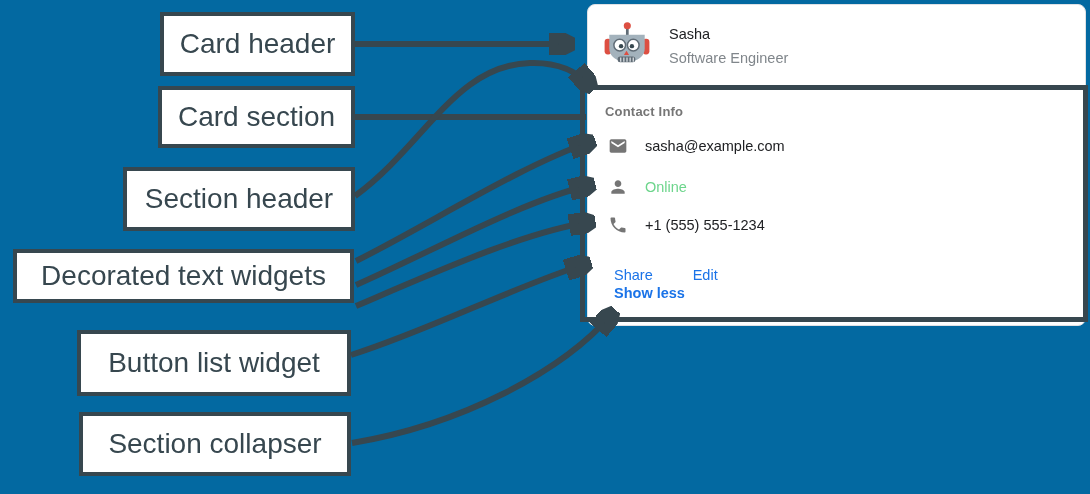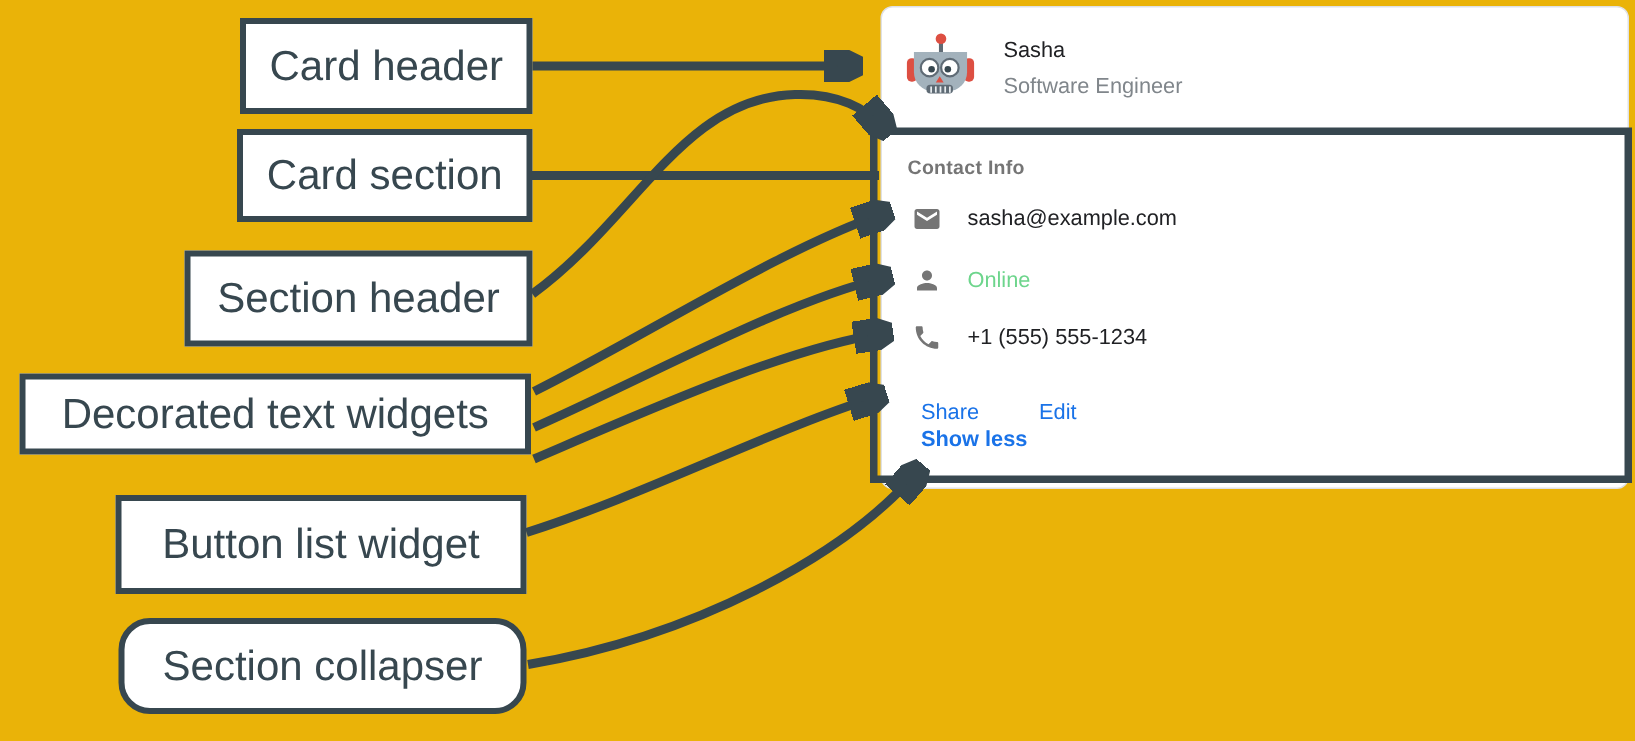--- a/index.html
+++ b/index.html
@@ -10,21 +10,21 @@
     --gray_text: #757575;
     --dark_text: #202124;
     --subtitle_gray: #80868b;
   }
   * { margin: 0; padding: 0; box-sizing: border-box; }
   body { background: #fff; font-family: "Liberation Sans", sans-serif; }
   .canvas {
     position: relative;
     width: 1090px;
     height: 494px;
-    background: #eab308;
+    background: #0369a1;
     overflow: hidden;
   }
   
   .callout {
     position: absolute;
     background: #fff;
     border: 4px solid var(--slate);
     color: var(--slate);
     font-size: 28px;
     display: flex;
@@ -108,21 +108,21 @@
   </div>
   <div class="callout" style="left:123px; top:167px; width:232px; height:64px;">
     <span>Section header</span>
   </div>
   <div class="callout" style="left:13px;  top:249px; width:341px; height:54px;">
     <span>Decorated text widgets</span>
   </div>
   <div class="callout" style="left:77px;  top:330px; width:274px; height:66px;">
     <span>Button list widget</span>
   </div>
-  <div class="callout" style="left:79px;  top:412px; width:272px; height:64px;border-radius:21px;">
+  <div class="callout" style="left:79px;  top:412px; width:272px; height:64px;">
     <span>Section collapser</span>
   </div>
 
   <div class="card">
     <svg class="avatar" viewBox="0 0 48 48">
       <rect x="23" y="9" width="2.6" height="8" fill="#5f6b75"></rect>
       <circle cx="24.3" cy="7.5" r="3.4" fill="#dd4f42"></circle>
       <rect x="2.5" y="20" width="6.5" height="15" rx="3" fill="#dd4f42"></rect>
       <rect x="39" y="20" width="6.5" height="15" rx="3" fill="#dd4f42"></rect>
       <path d="M7 16 h34 v13 a12 12 0 0 1 -12 12 h-10 a12 12 0 0 1 -12 -12 z" fill="#a3b2bc"></path>

